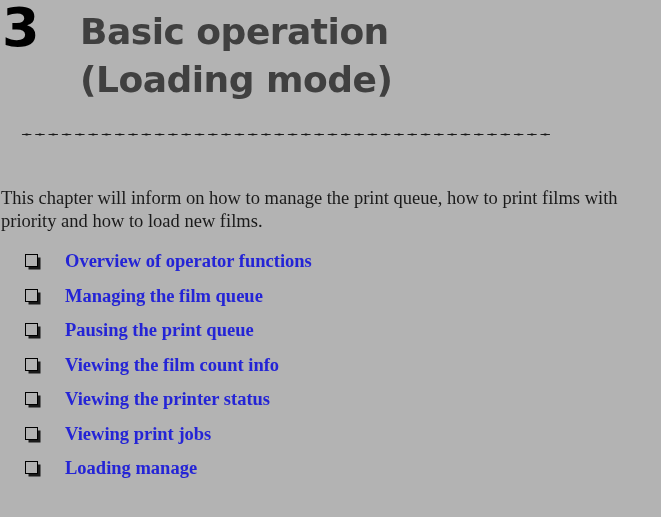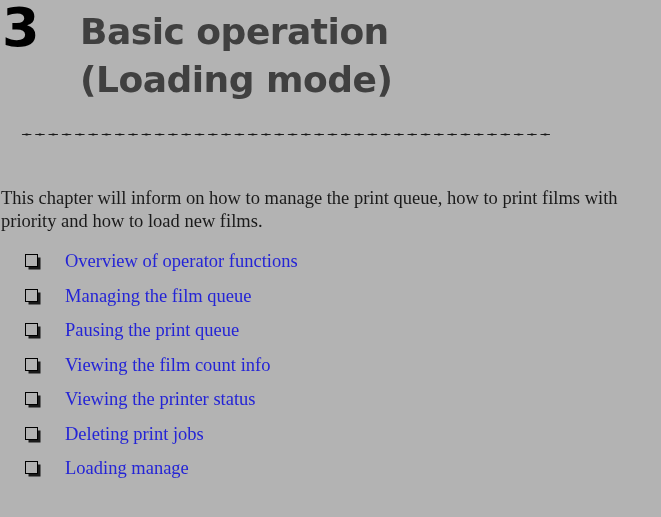--- a/index.html
+++ b/index.html
@@ -85,20 +85,21 @@
     width: 661px;
     margin: 0;
     padding: 0;
     list-style: none;
   }
   .link-list-item {
     position: relative;
     height: 34.5px;
     display: flex;
     align-items: flex-start;
+    font-weight: bold;
   }
   .bullet-box {
     position: absolute;
     left: 25px;
     top: 4px;
     width: 13px;
     height: 13px;
     box-sizing: border-box;
     border: 1.6px solid #000000;
     background: #b3b3b3;
@@ -147,19 +148,19 @@
   <li class="link-list-item">
     <span class="bullet-box"></span>
     <span class="link-label">Viewing the film count info</span>
   </li>
   <li class="link-list-item">
     <span class="bullet-box"></span>
     <span class="link-label">Viewing the printer status</span>
   </li>
   <li class="link-list-item">
     <span class="bullet-box"></span>
-    <span class="link-label">Deleting print jobs</span>
+    <span class="link-label">Viewing print jobs</span>
   </li>
   <li class="link-list-item">
     <span class="bullet-box"></span>
     <span class="link-label">Loading manage</span>
   </li>
 </ul>
 
 </body></html>

